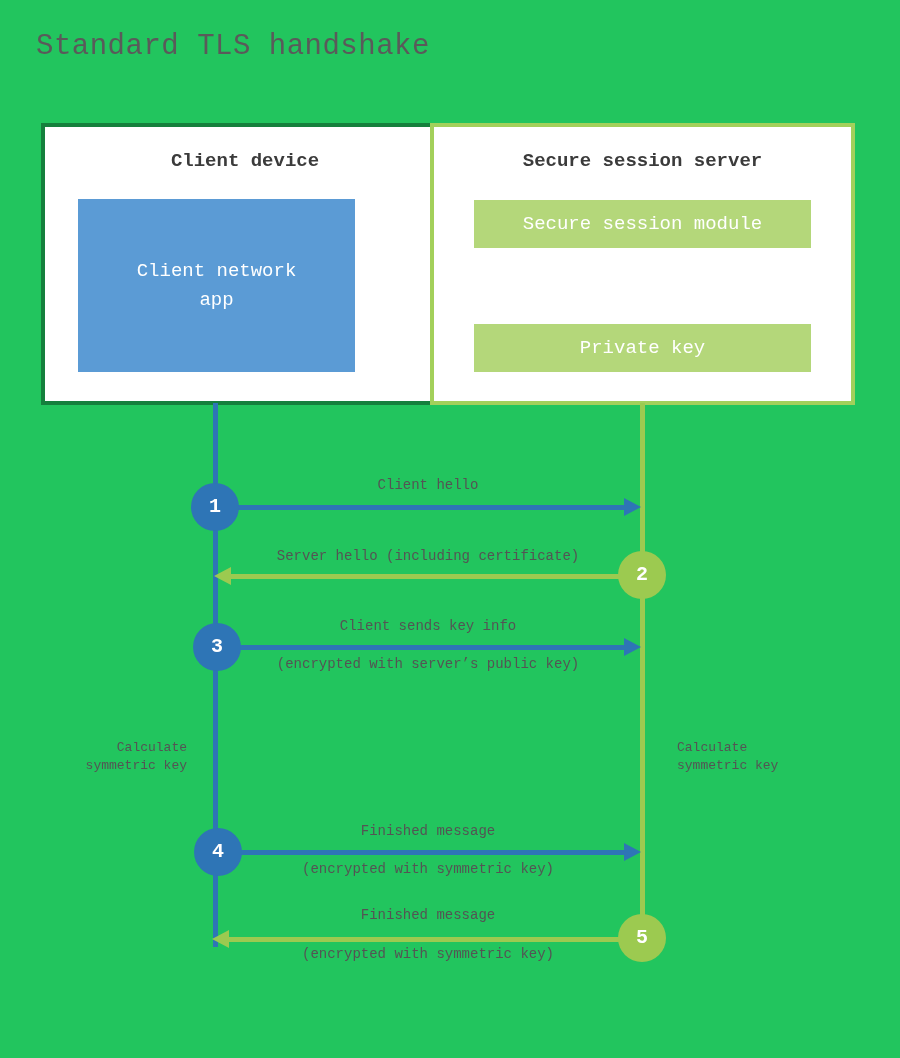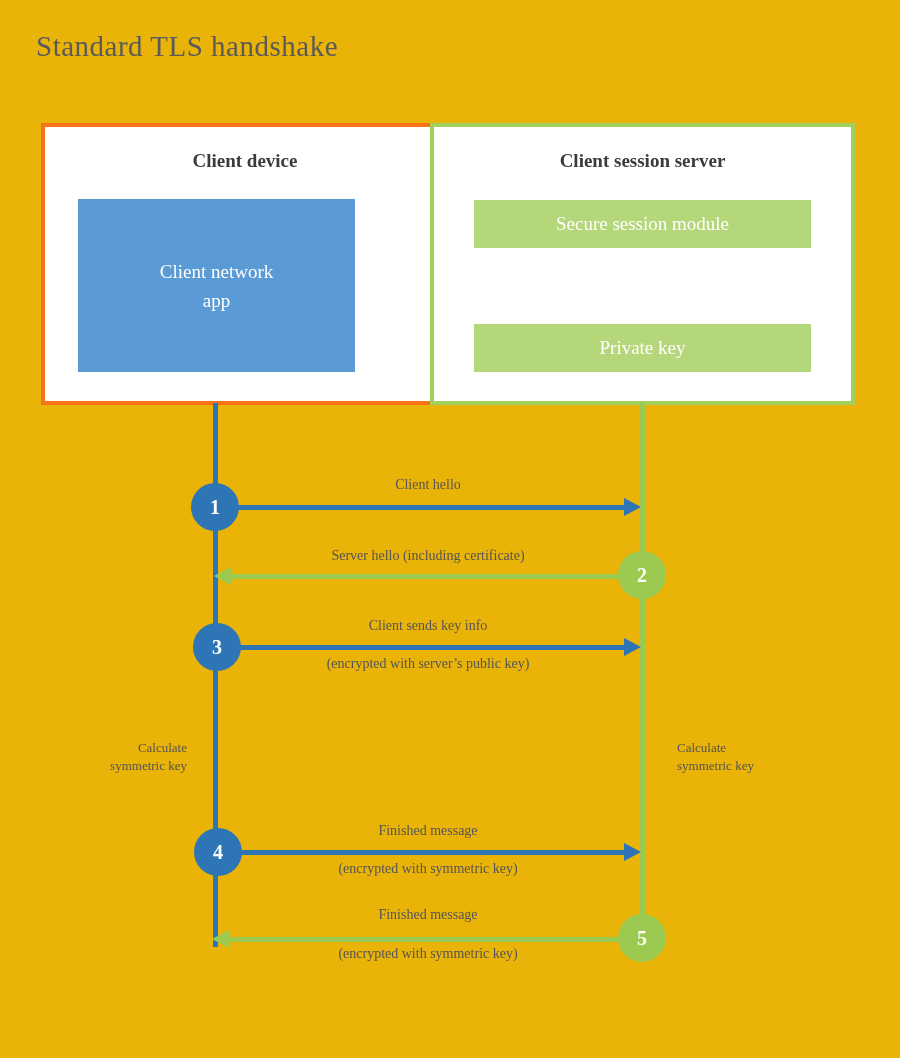--- a/index.html
+++ b/index.html
@@ -1,26 +1,26 @@
 <!DOCTYPE html>
 <html><head>
 <meta charset="utf-8">
 <style>
   html,body { margin:0; padding:0; background:#ffffff; }
   .canvas {
-    position:relative; width:900px; height:1058px; background:#eab308;
-    font-family:Liberation Serif, serif; overflow:hidden;
+    position:relative; width:900px; height:1058px; background:#22c55e;
+    font-family:Liberation Mono, monospace; overflow:hidden;
   }
   .page-title {
     position:absolute; left:36px; top:30px;
     font-size:29px; font-weight:300; color:#5a5a5a; letter-spacing:0.5px;
   }
   
   .actor-box { position:absolute; top:123px; height:282px; background:#fff; box-sizing:border-box; }
-  .client-box { left:41px; width:408px; border:4px solid #f97316; }
+  .client-box { left:41px; width:408px; border:4px solid #15803d; }
   .server-box { left:430px; width:425px; border:4px solid #a3d05b; }
   .box-title {
     position:absolute; left:0; right:0; top:23px; text-align:center;
     font-size:19px; font-weight:bold; color:#3b3b3b;
   }
   .client-app {
     position:absolute; left:33px; top:72px; width:277px; height:173px;
     background:#5b9bd5; color:#ffffff; font-size:19px; line-height:29px;
     display:flex; align-items:center; justify-content:center; text-align:center;
     white-space:pre-line;
@@ -64,21 +64,21 @@
 
   <div class="page-title">Standard TLS handshake</div>
 
   <div class="actor-box client-box">
     <div class="box-title">Client device</div>
     <div class="client-app">Client network
 app</div>
   </div>
 
   <div class="actor-box server-box">
-    <div class="box-title">Client session server</div>
+    <div class="box-title">Secure session server</div>
     <div class="server-bar bar-0">Secure session module</div>
     <div class="server-bar bar-2">Private key</div>
   </div>
 
   <div class="vline client-line"></div>
   <div class="vline server-line"></div>
 
   <div class="shaft blue" style="left:216px; top:505px; width:408px;"></div>
   <div class="head right" style="left:624px; top:498px;"></div>
   <div class="msg" style="top:477px;">Client hello</div>

